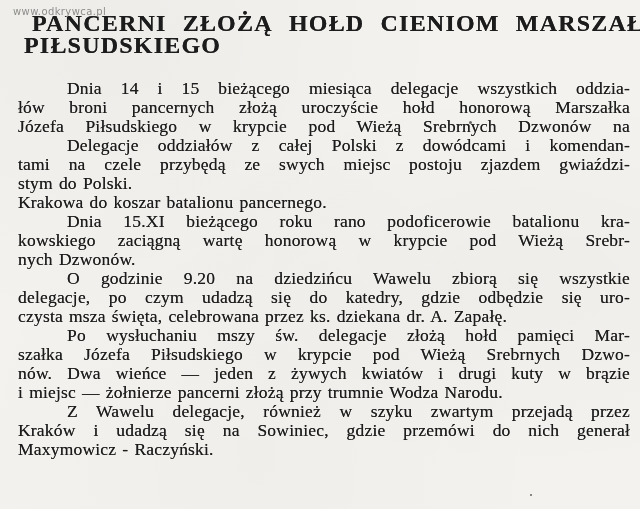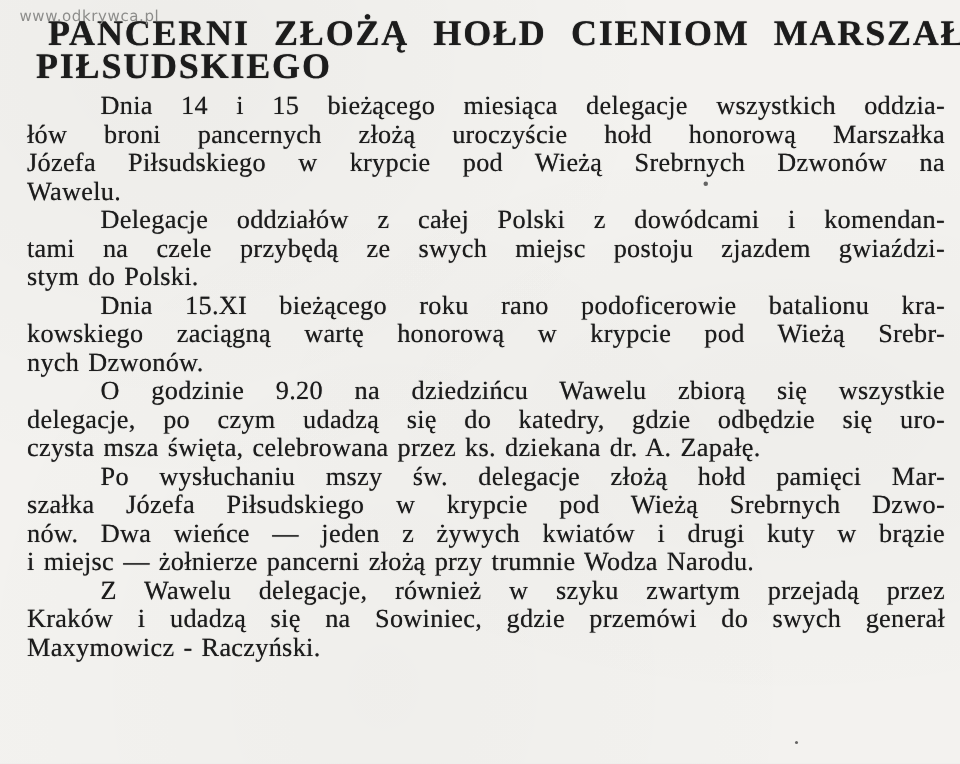--- a/index.html
+++ b/index.html
@@ -44,21 +44,21 @@
     line-height: 22px;
     font-weight: bold;
     letter-spacing: 1.2px;
     word-spacing: 9px;
     text-shadow: 0 0 0.6px rgba(20,20,20,0.85);
   }
   .h-line { white-space: nowrap; }
   .h-line.first { text-indent: 8px; }
 
   .body {
-    margin-top: 5px;
+    margin-top: 23px;
     font-size: 17.5px;
     line-height: 19px;
     letter-spacing: 0.2px;
     word-spacing: 1.5px;
     text-shadow: 0 0 0.5px rgba(25,25,25,0.75);
   }
   .para { margin: 0; }
   .line {
     text-align: justify;
     text-align-last: justify;
@@ -83,48 +83,48 @@
   <div class="content">
     <h1 class="heading" id="article-heading">
         <div class="h-line first">PANCERNI ZŁOŻĄ HOŁD CIENIOM MARSZAŁKA</div>
         <div class="h-line">PIŁSUDSKIEGO</div>
       </h1>
     <div class="body" id="article-body">
         <div class="para">
           <div class="line first">Dnia 14 i 15 bieżącego miesiąca delegacje wszystkich oddzia-</div>
           <div class="line">łów broni pancernych złożą uroczyście hołd honorową Marszałka</div>
           <div class="line">Józefa Piłsudskiego w krypcie pod Wieżą Srebrnych Dzwonów na</div>
-          <div class="line last">Wawelu.</div>
         </div>
         <div class="para">
           <div class="line first">Delegacje oddziałów z całej Polski z dowódcami i komendan-</div>
           <div class="line">tami na czele przybędą ze swych miejsc postoju zjazdem gwiaździ-</div>
           <div class="line last">stym do Polski.</div>
         </div>
         <div class="para">
+          <div class="line last">Krakowa do koszar batalionu pancernego.</div>
         </div>
         <div class="para">
           <div class="line first">Dnia 15.XI bieżącego roku rano podoficerowie batalionu kra-</div>
           <div class="line">kowskiego zaciągną wartę honorową w krypcie pod Wieżą Srebr-</div>
           <div class="line last">nych Dzwonów.</div>
         </div>
         <div class="para">
           <div class="line first">O godzinie 9.20 na dziedzińcu Wawelu zbiorą się wszystkie</div>
           <div class="line">delegacje, po czym udadzą się do katedry, gdzie odbędzie się uro-</div>
           <div class="line last">czysta msza święta, celebrowana przez ks. dziekana dr. A. Zapałę.</div>
         </div>
         <div class="para">
           <div class="line first">Po wysłuchaniu mszy św. delegacje złożą hołd pamięci Mar-</div>
           <div class="line">szałka Józefa Piłsudskiego w krypcie pod Wieżą Srebrnych Dzwo-</div>
           <div class="line">nów. Dwa wieńce — jeden z żywych kwiatów i drugi kuty w brązie</div>
           <div class="line last">i miejsc — żołnierze pancerni złożą przy trumnie Wodza Narodu.</div>
         </div>
         <div class="para">
           <div class="line first">Z Wawelu delegacje, również w szyku zwartym przejadą przez</div>
-          <div class="line">Kraków i udadzą się na Sowiniec, gdzie przemówi do swych generał</div>
+          <div class="line">Kraków i udadzą się na Sowiniec, gdzie przemówi do nich generał</div>
           <div class="line last">Maxymowicz - Raczyński.</div>
         </div>
       </div>
   </div>
 
   <div class="speck s1"></div>
   <div class="speck s2"></div>
 </div>
 
 </body></html>

